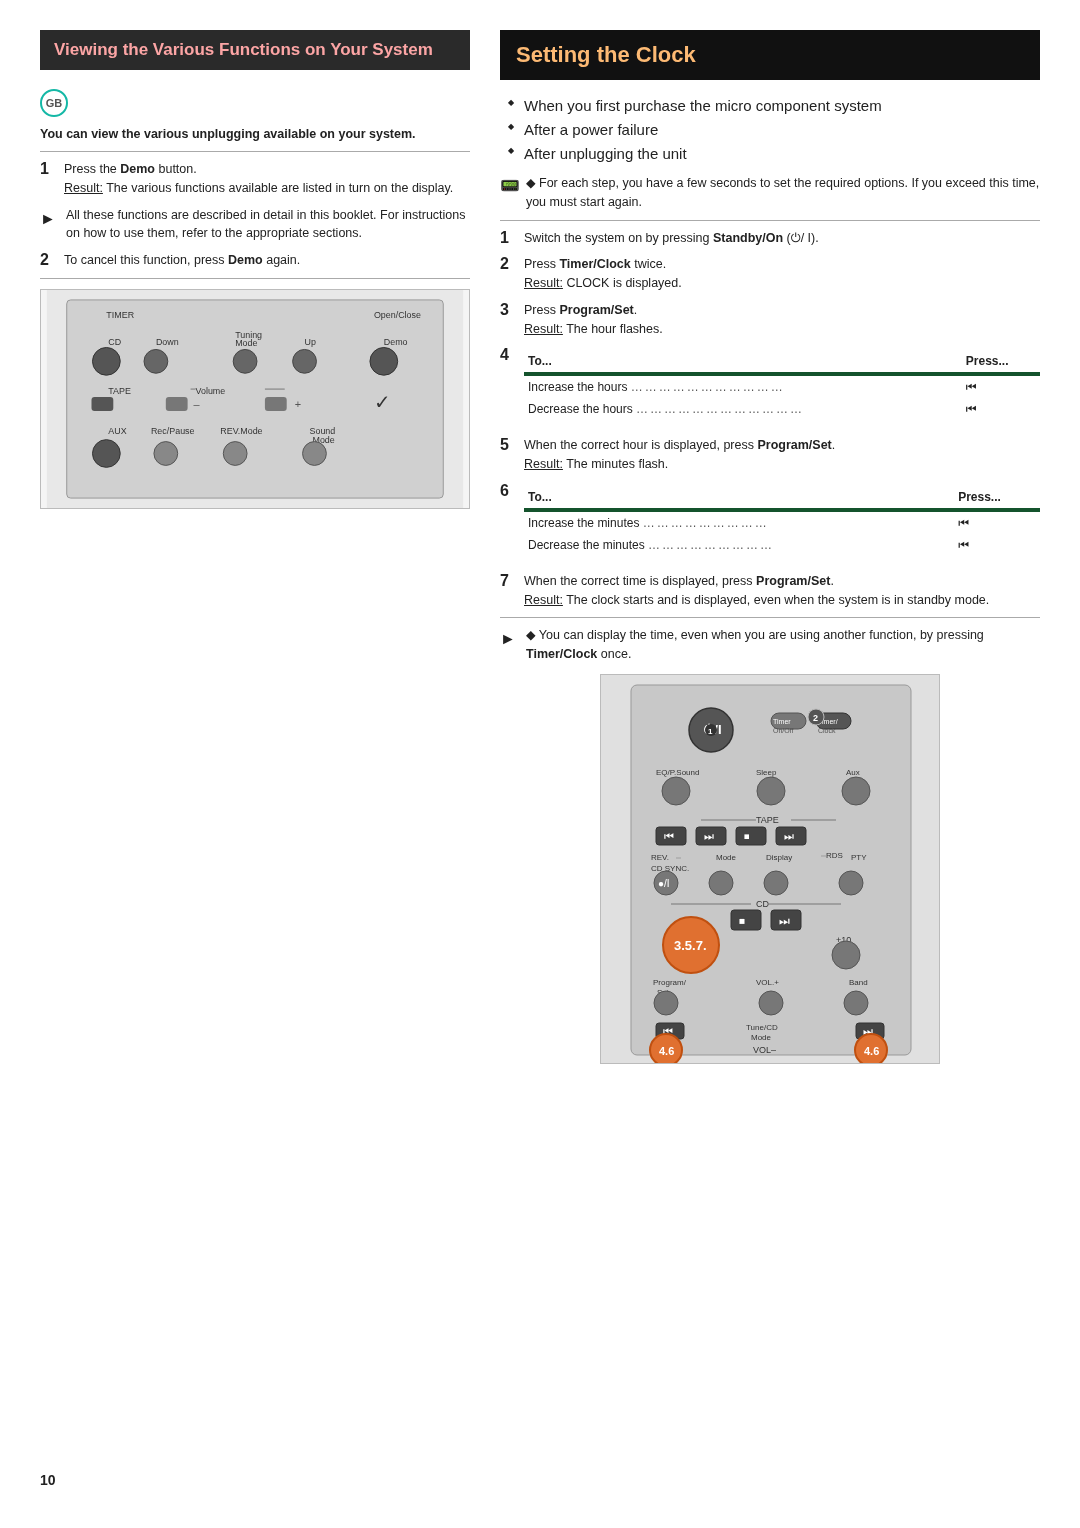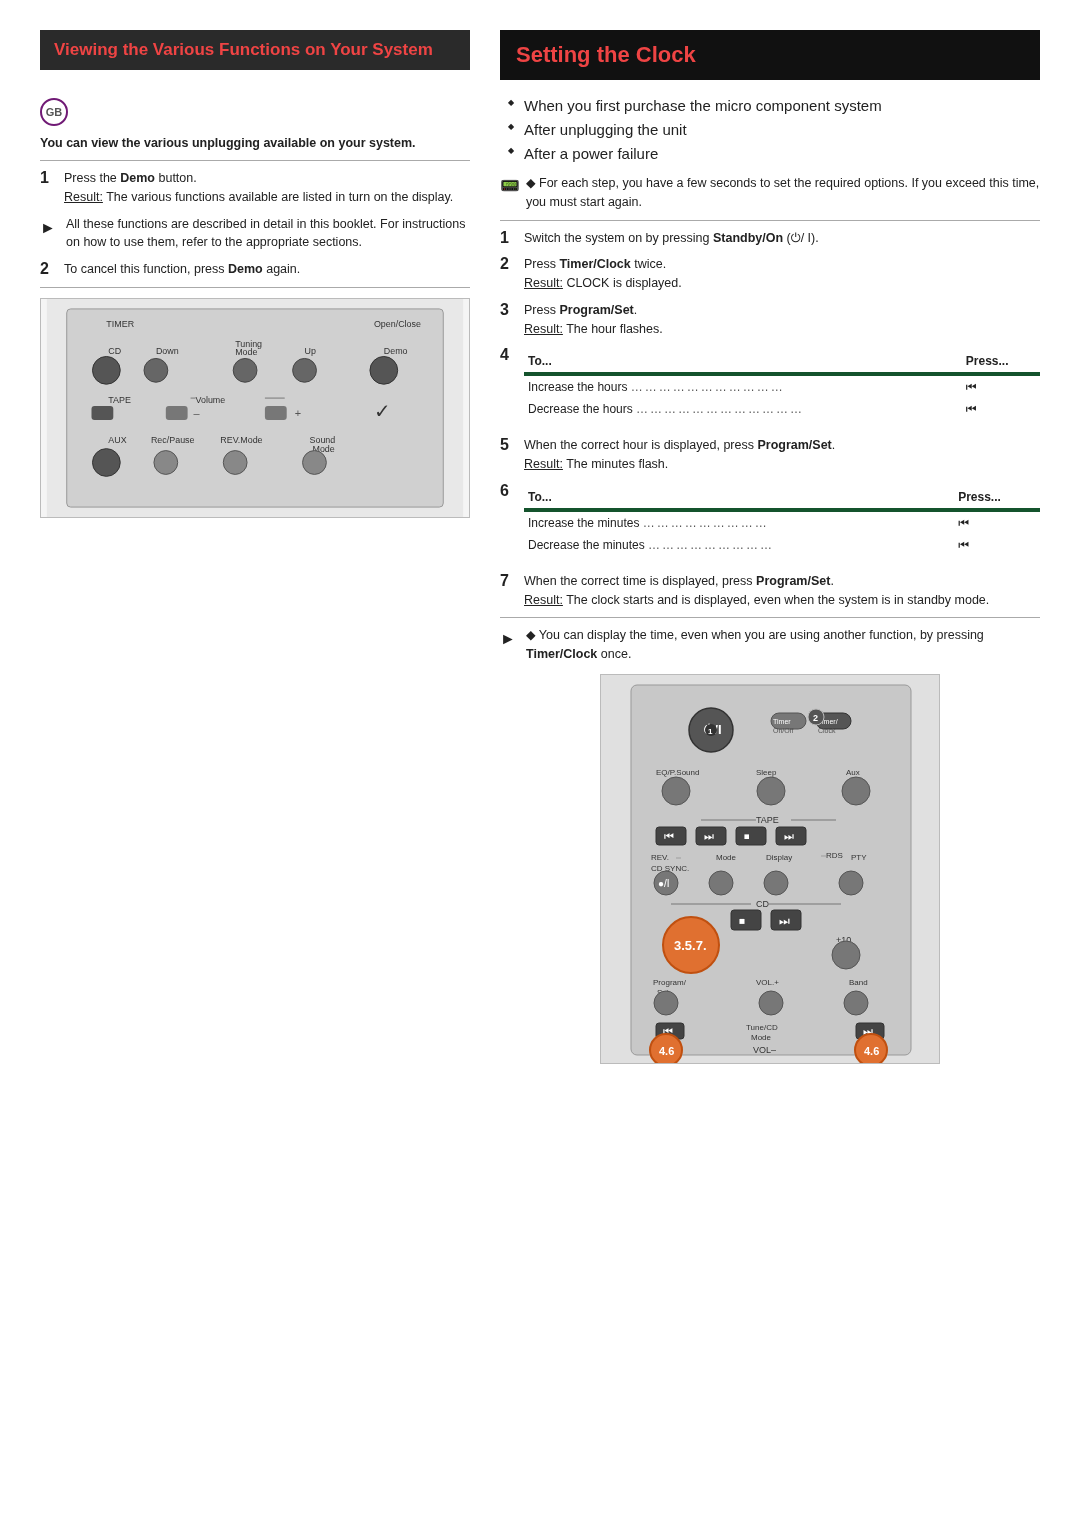--- a/index.html
+++ b/index.html
@@ -26,42 +26,42 @@
     .left-col {
       width: 430px;
       flex-shrink: 0;
     }
     .right-col {
       flex: 1;
     }
     
     .section-header-dark {
       background: #2a2a2a;
-      color: #ef4444;
+      color: #fca5a5;
       font-size: 17px;
       font-weight: bold;
       padding: 10px 14px;
-      margin-bottom: 28px;
+      margin-bottom: 19px;
     }
     .section-header-black {
       background: #111;
-      color: #ef4444;
+      color: #fdba74;
       font-size: 22px;
       font-weight: bold;
       padding: 12px 16px;
       margin-bottom: 14px;
     }
     
     .gb-badge {
       display: inline-flex;
       align-items: center;
       justify-content: center;
       width: 28px;
       height: 28px;
-      border: 2px solid #701a75;
+      border: 2px solid #14b8a6;
       border-radius: 50%;
       font-size: 11px;
       font-weight: bold;
       color: #555;
       margin-bottom: 10px;
     }
     .intro-bold {
       font-weight: bold;
       font-size: 12.5px;
       margin-bottom: 10px;
@@ -276,22 +276,22 @@
       </div>
     </div>
 
     <div class="right-col">
 
       <div class="section-header-black">Setting the Clock</div>
 
 
       <ul class="bullet-list">
         <li>When you first purchase the micro component system</li>
+        <li>After a power failure</li>
         <li>After unplugging the unit</li>
-        <li>After a power failure</li>
       </ul>
 
       <div class="note-block">
         <span class="tip-icon">📟</span>
         <span>◆ For each step, you have a few seconds to set the required options. If you exceed this time, you must start again.</span>
       </div>
 
       <hr class="divider">
 
       <div class="step-block">
@@ -479,13 +479,14 @@
           <text x="58" y="380" font-size="11" fill="#fff" font-weight="bold">4.6</text>
 
           <text x="152" y="378" font-size="9" fill="#333">VOL–</text>
           <circle cx="270" cy="375" r="16" fill="#e07030" stroke="#c05010" stroke-width="2"></circle>
           <text x="263" y="380" font-size="11" fill="#fff" font-weight="bold">4.6</text>
         </svg>
       </div>
     </div>
   </div>
 
+  <div class="page-number">10</div>
 </div>
 
 </body></html>

